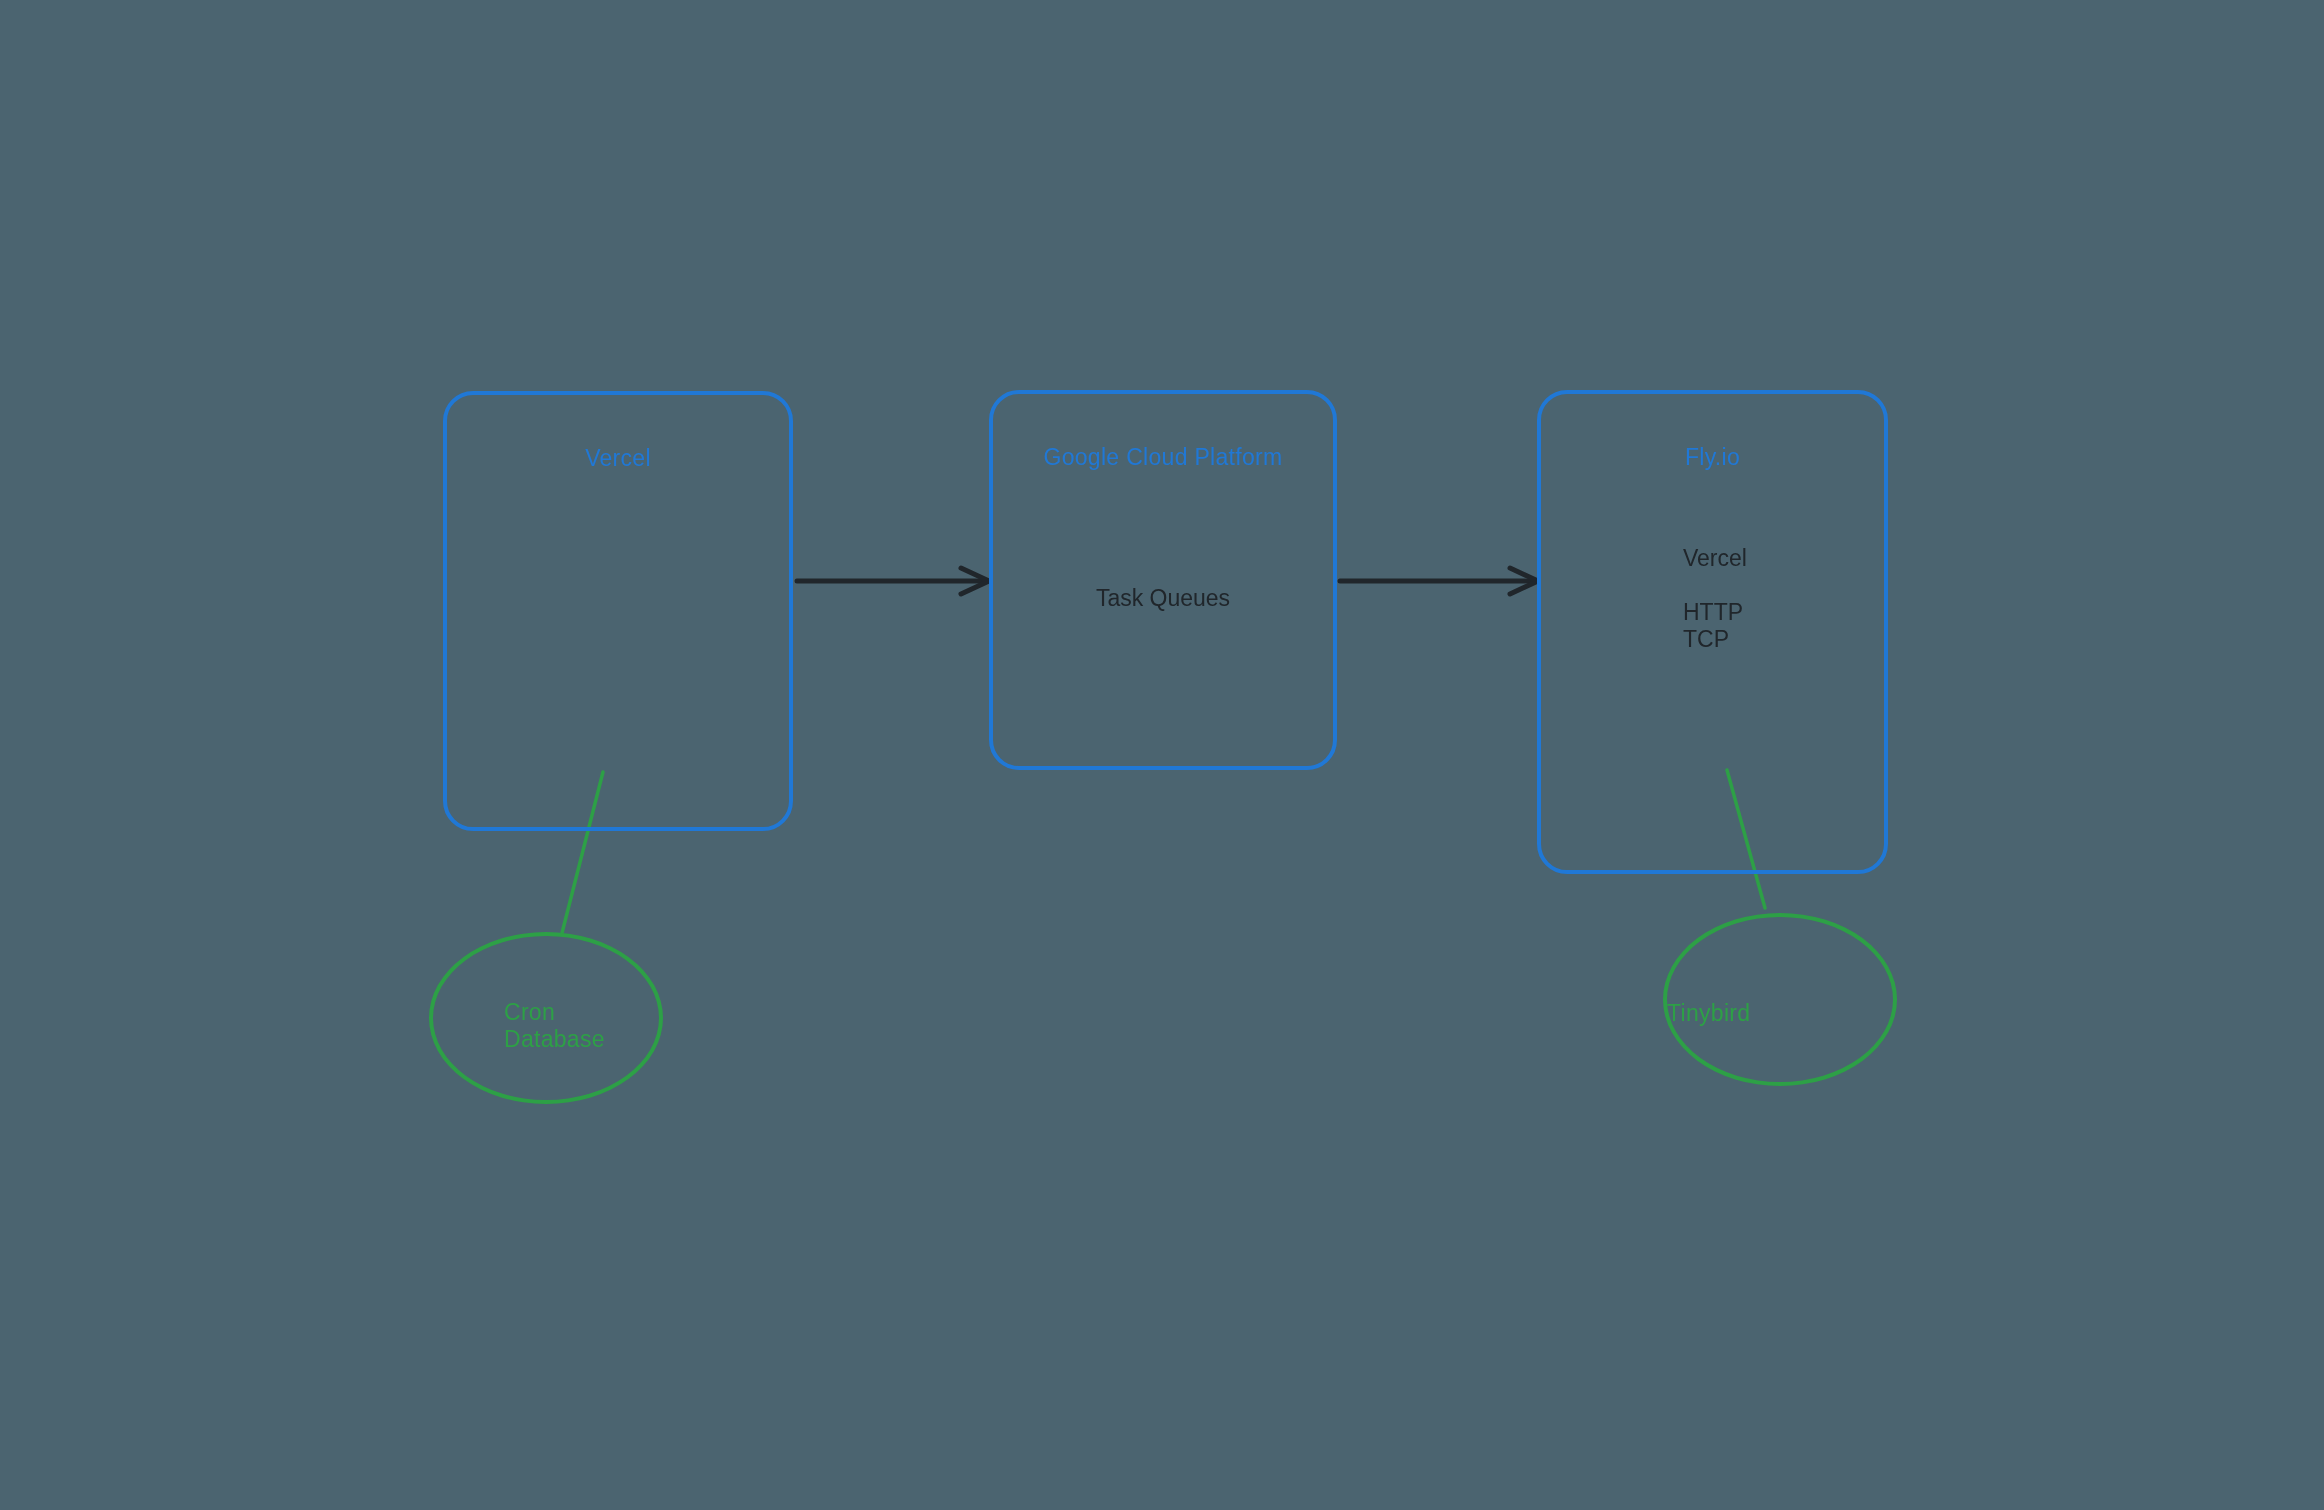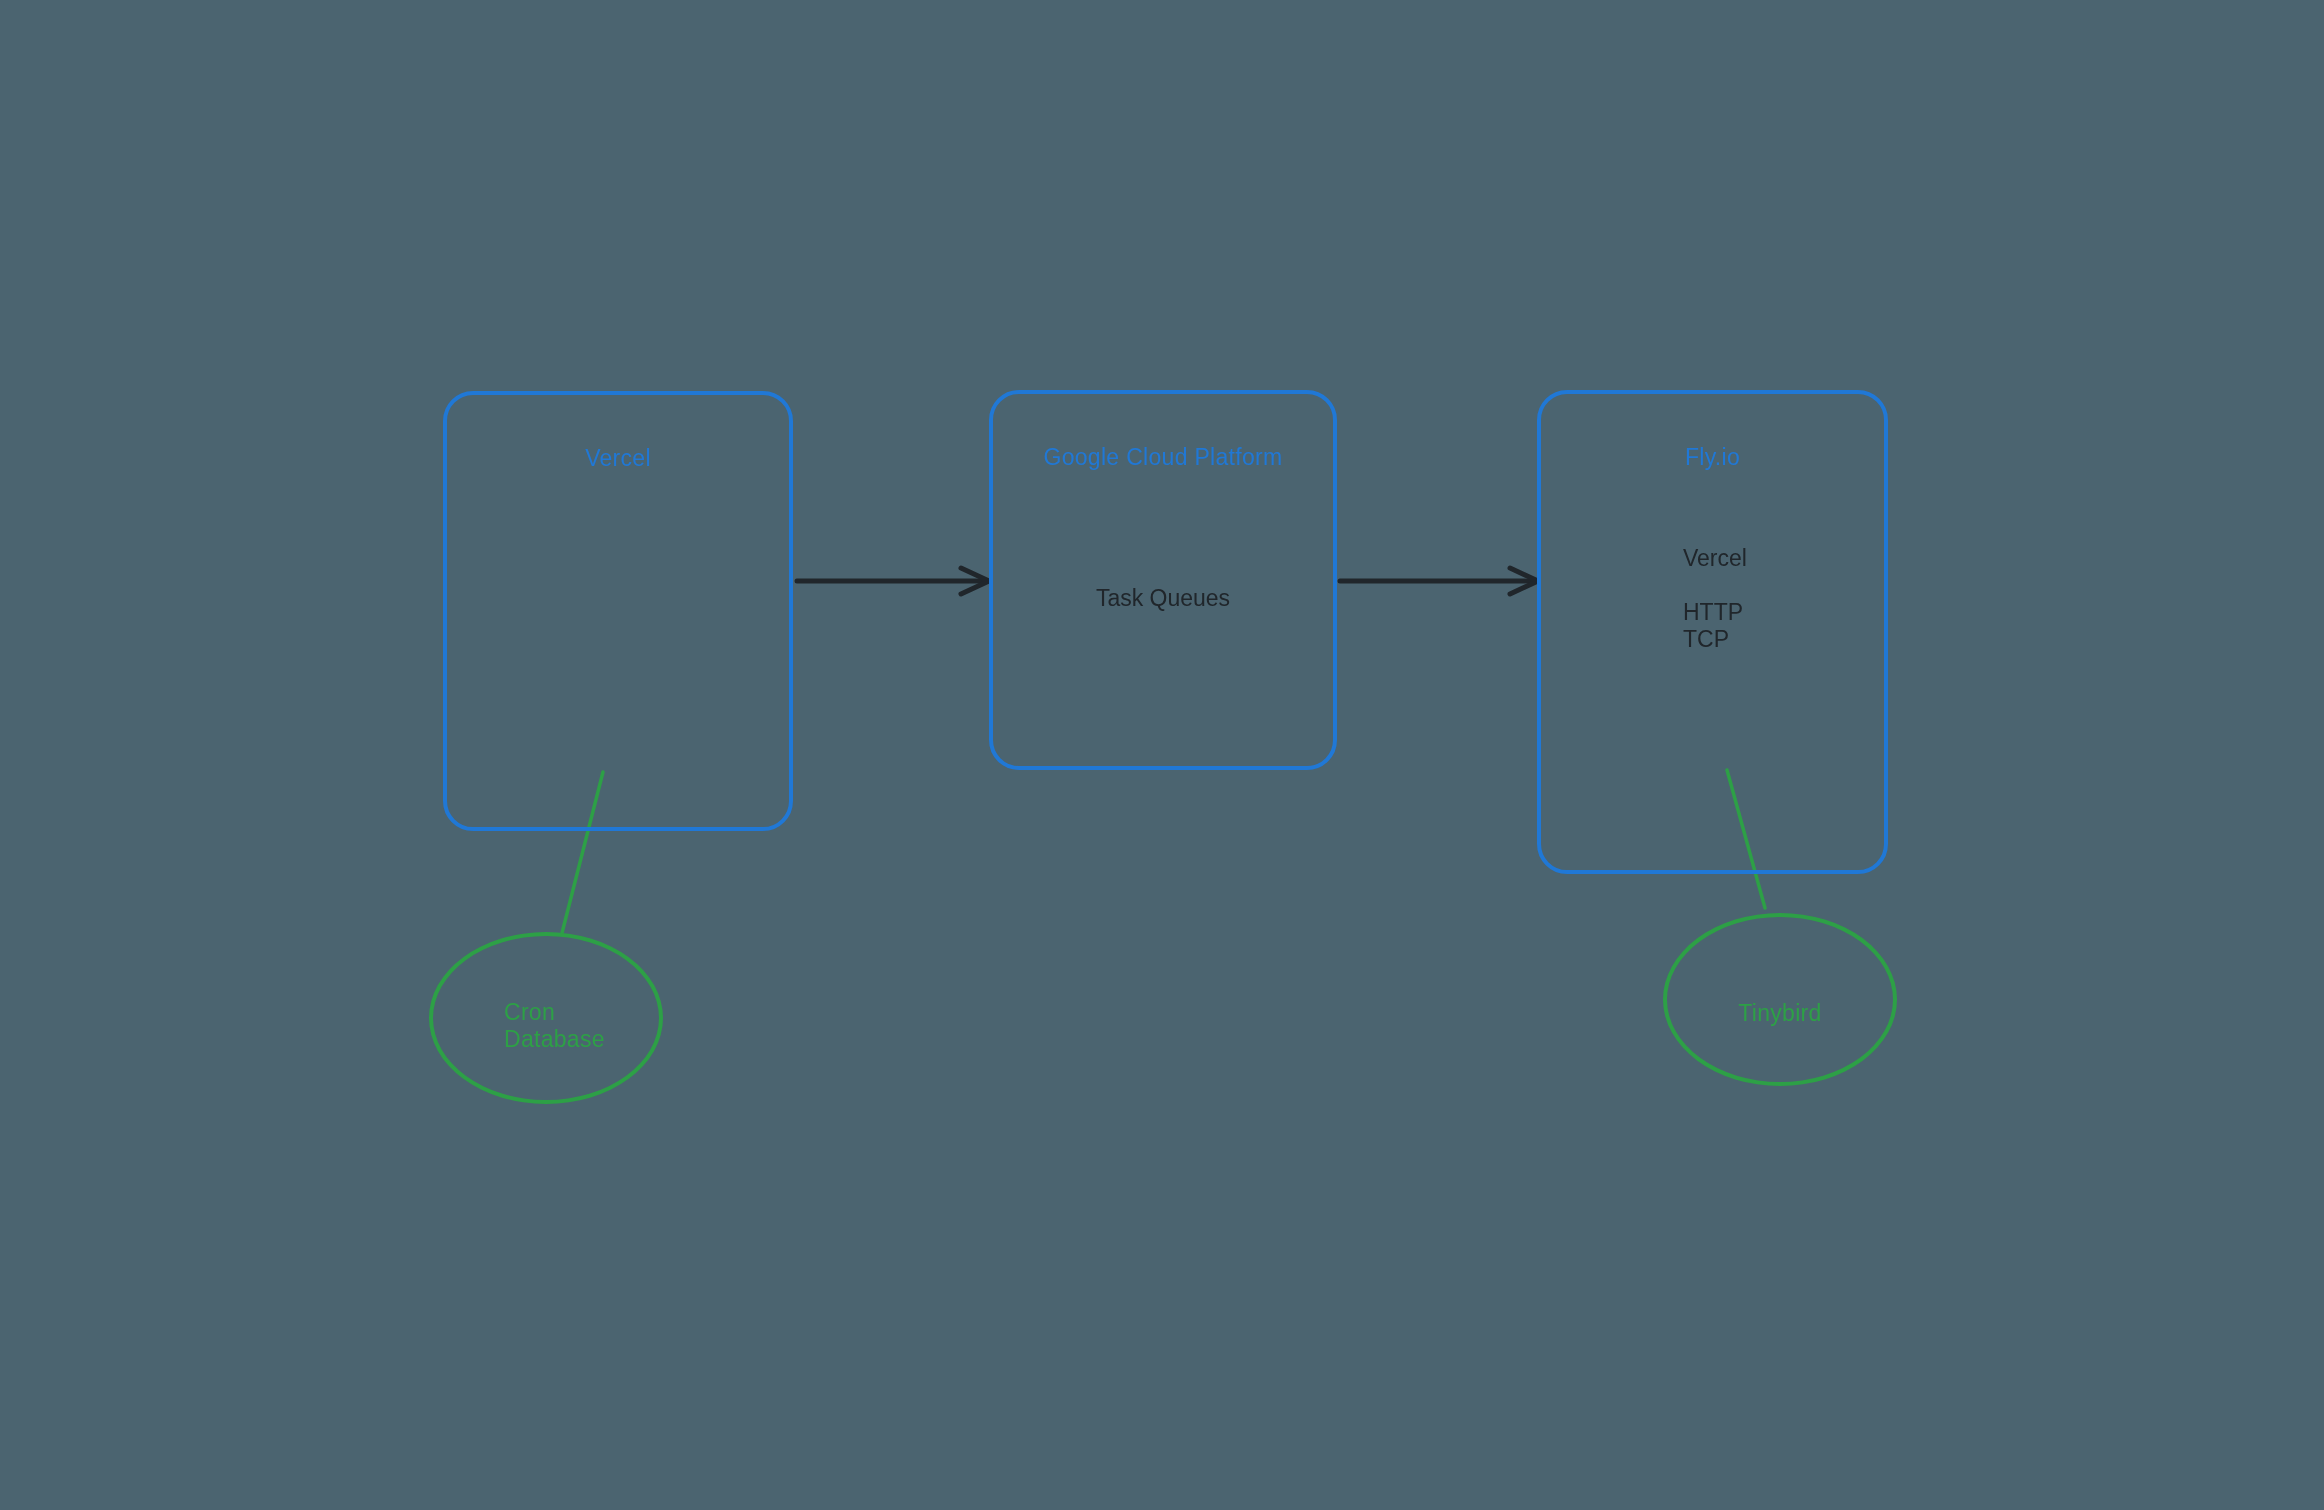--- a/index.html
+++ b/index.html
@@ -50,21 +50,21 @@
   }
   .bubble-label{
     position:absolute;color:var(--green);
     font-size:23px;line-height:27px;letter-spacing:.3px;
   }
 
   #ellipse-turso{left:429px;top:932px;width:234px;height:172px;}
   #ellipse-turso .bubble-label{left:71px;top:63px;}
 
   #ellipse-tinybird{left:1663px;top:913px;width:234px;height:173px;}
-  #ellipse-tinybird .bubble-label{left:0;right:0;top:83px;text-align:center;}
+  #ellipse-tinybird .bubble-label{left:0;right:0;top:83px;text-align:left;}
 </style>
 </head>
 <body>
 
 <svg class="wires" viewBox="0 0 2324 1510" xmlns="http://www.w3.org/2000/svg">
   <g>
     <line class="ink-stroke" x1="797" y1="581" x2="984" y2="581"></line>
     <path class="ink-stroke" d="M961 568 L989 581 L961 594"></path>
   </g>
   <g>

